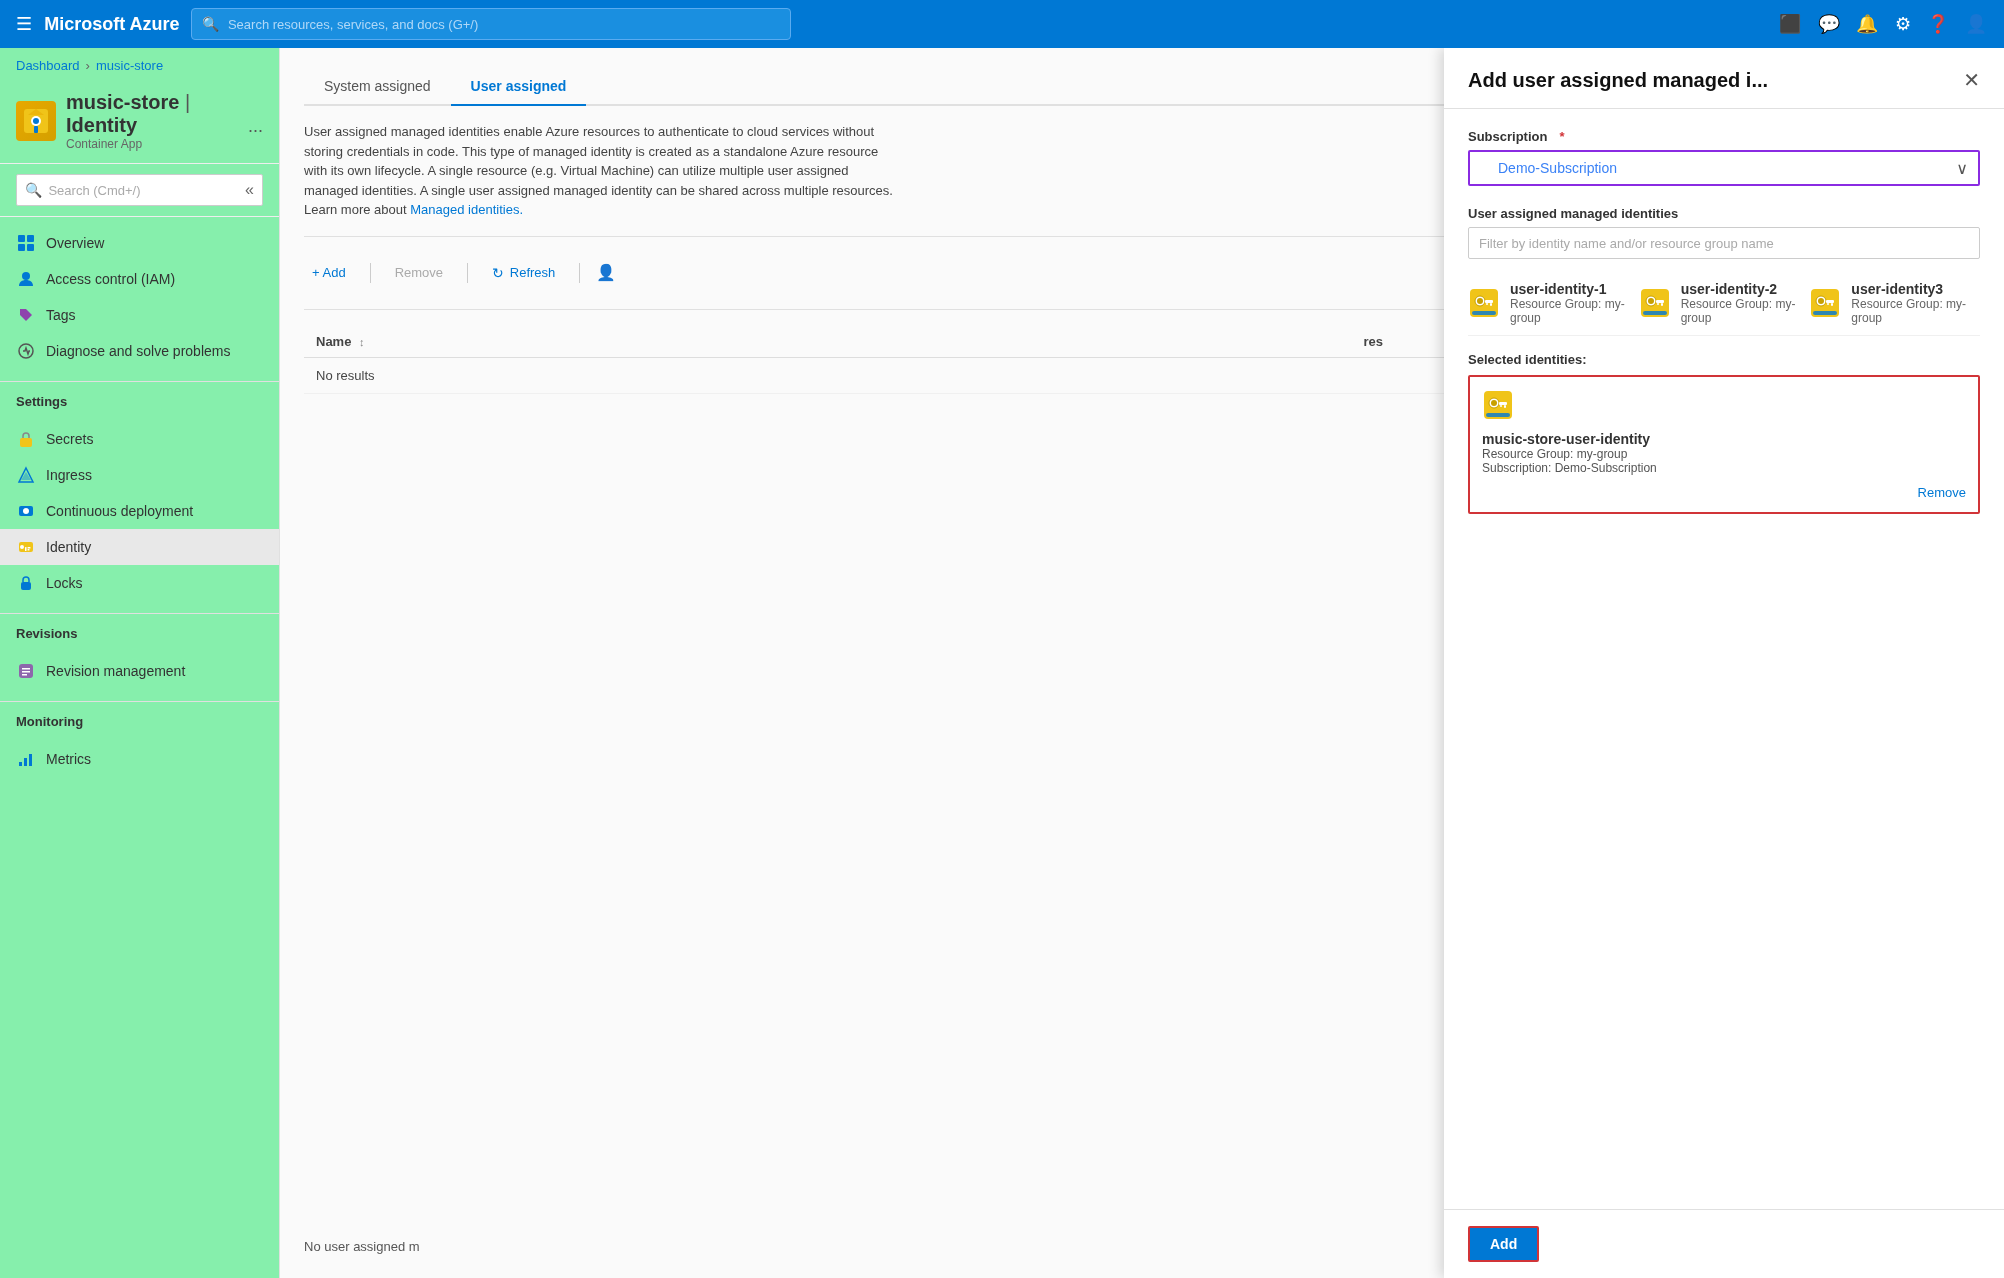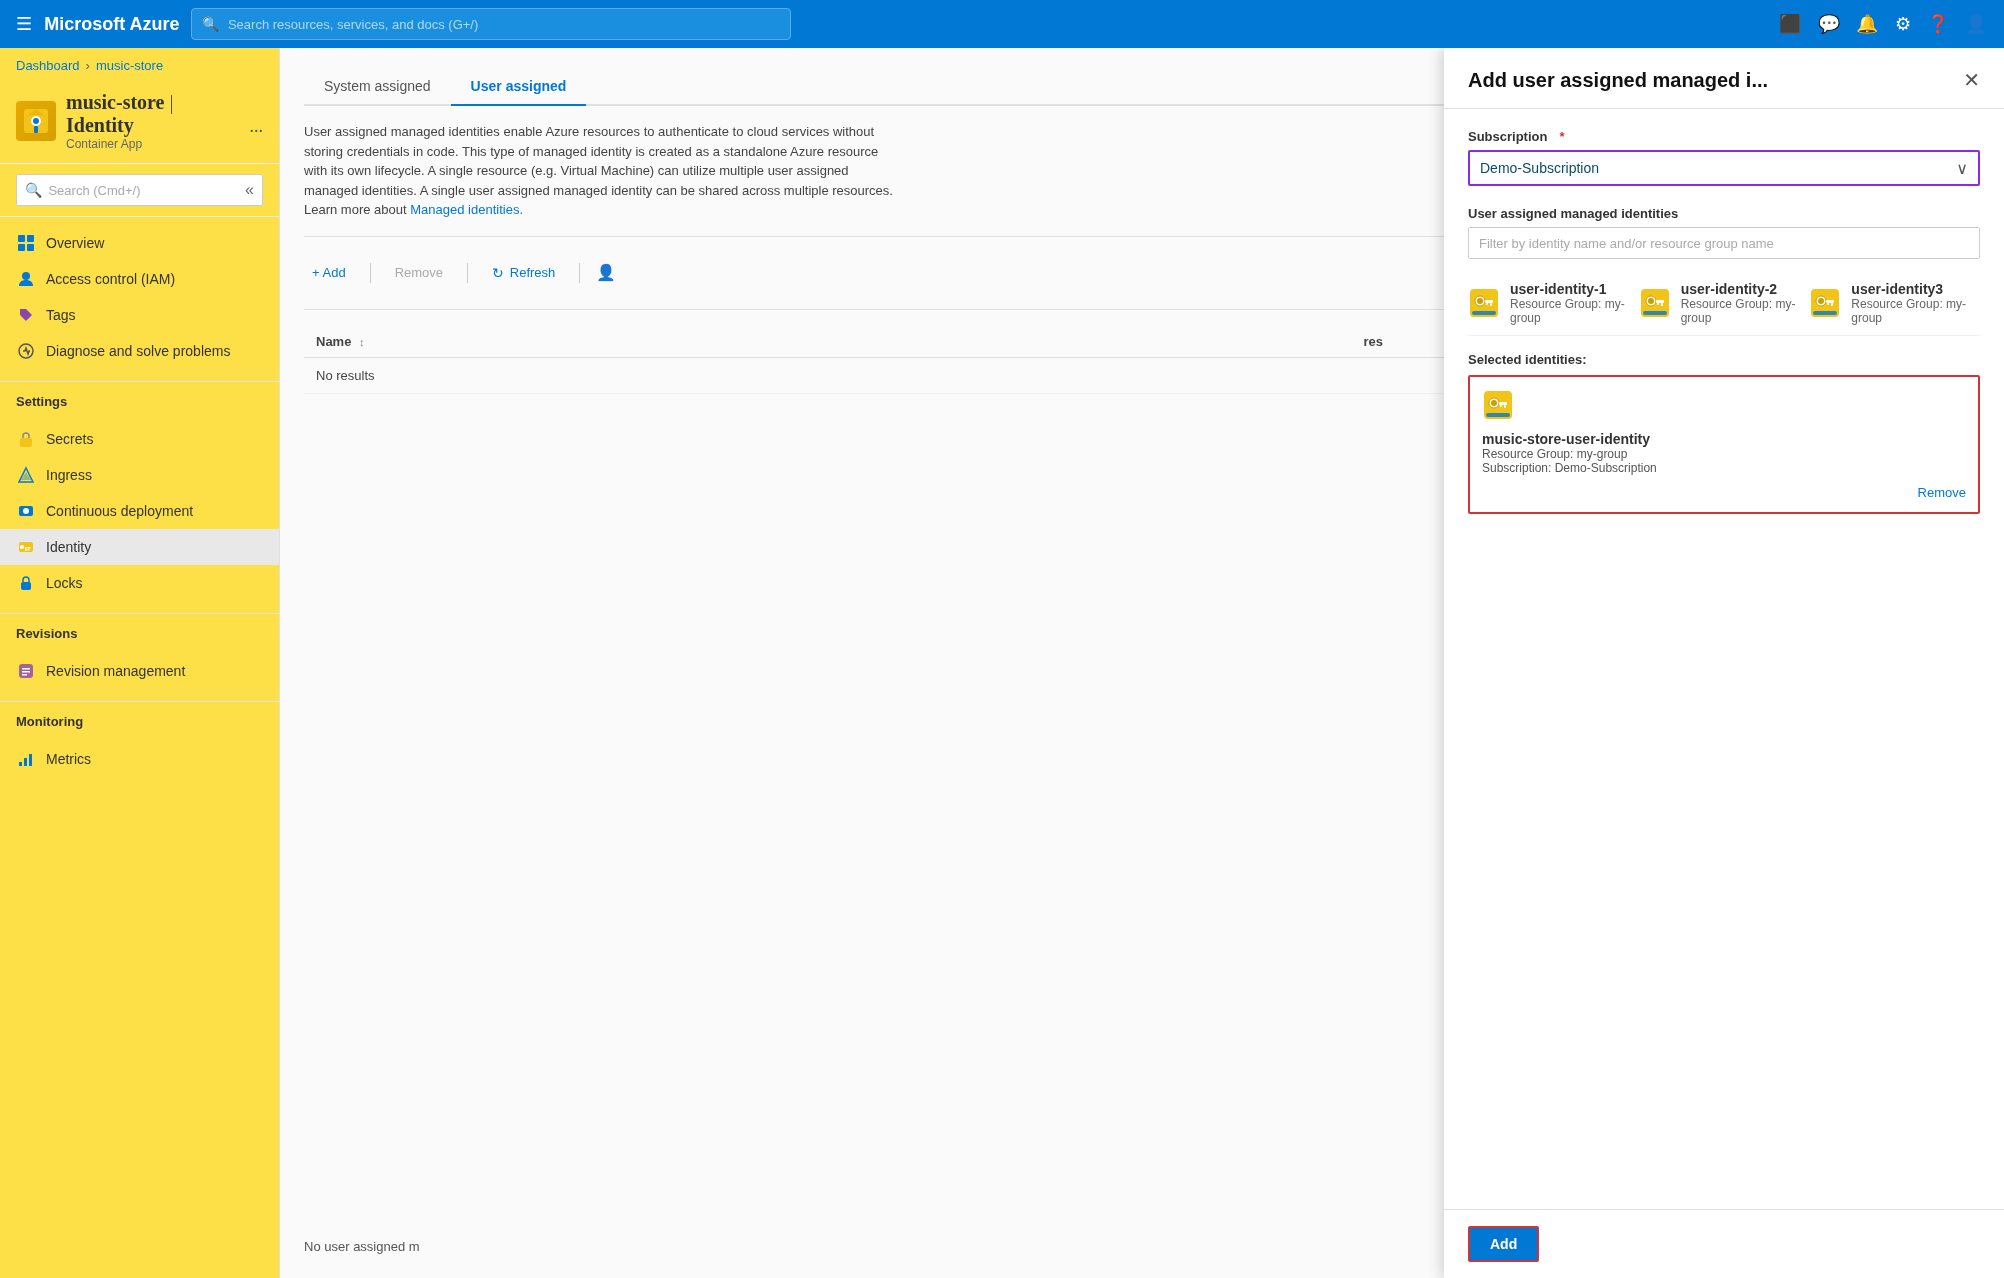--- a/index.html
+++ b/index.html
@@ -44,21 +44,21 @@
 
     
     .main-wrapper {
       display: flex;
       height: calc(1278px - 48px);
     }
 
     
     .sidebar {
       width: 280px;
-      background: #fde047;
+      background: #86efac;
       border-right: 1px solid #e0e0e0;
       display: flex;
       flex-direction: column;
       overflow-y: auto;
       flex-shrink: 0;
     }
 
     
     .breadcrumb {
       padding: 10px 16px;
@@ -240,21 +240,21 @@
       border-radius: 2px;
       height: 36px;
       display: flex;
       align-items: center;
       padding: 0 10px;
       justify-content: space-between;
       cursor: pointer;
       background: white;
       margin-bottom: 20px;
     }
-    .dropdown-text { font-size: 14px; color: #0c4a6e; }
+    .dropdown-text { font-size: 14px; color: #3b82f6; margin-left: 18px; }
     .dropdown-arrow { font-size: 16px; color: #555; }
 
     .filter-label { font-size: 13px; font-weight: 600; margin-bottom: 6px; }
     .filter-input {
       width: 100%;
       border: 1px solid #ccc;
       border-radius: 2px;
       height: 32px;
       padding: 0 10px;
       font-size: 13px;
@@ -358,21 +358,21 @@
       <div class="resource-icon icon-container-app">
         <svg width="32" height="32" viewBox="0 0 32 32">
           <rect x="4" y="4" width="24" height="24" rx="3" fill="#f0c419"></rect>
           <circle cx="16" cy="16" r="5" fill="white"></circle>
           <circle cx="16" cy="16" r="3" fill="#0078d4"></circle>
           <rect x="14" y="21" width="4" height="7" rx="1" fill="#0078d4"></rect>
           <polygon points="8,10 16,4 24,10" fill="#e8a800" opacity="0.5"></polygon>
         </svg>
       </div>
       <div class="resource-title-block">
-        <div style="display:flex;align-items:flex-end;gap:6px;font-family:Liberation Serif, serif;">
+        <div style="display:flex;align-items:flex-end;gap:6px;">
           <span class="resource-name">
             <span>music-store</span>
             <span style="font-weight:400;color:#555;"> | </span>
             <span>Identity</span>
           </span>
           <span class="ellipsis-btn">...</span>
         </div>
         <span class="resource-type">Container App</span>
       </div>
     </div>

